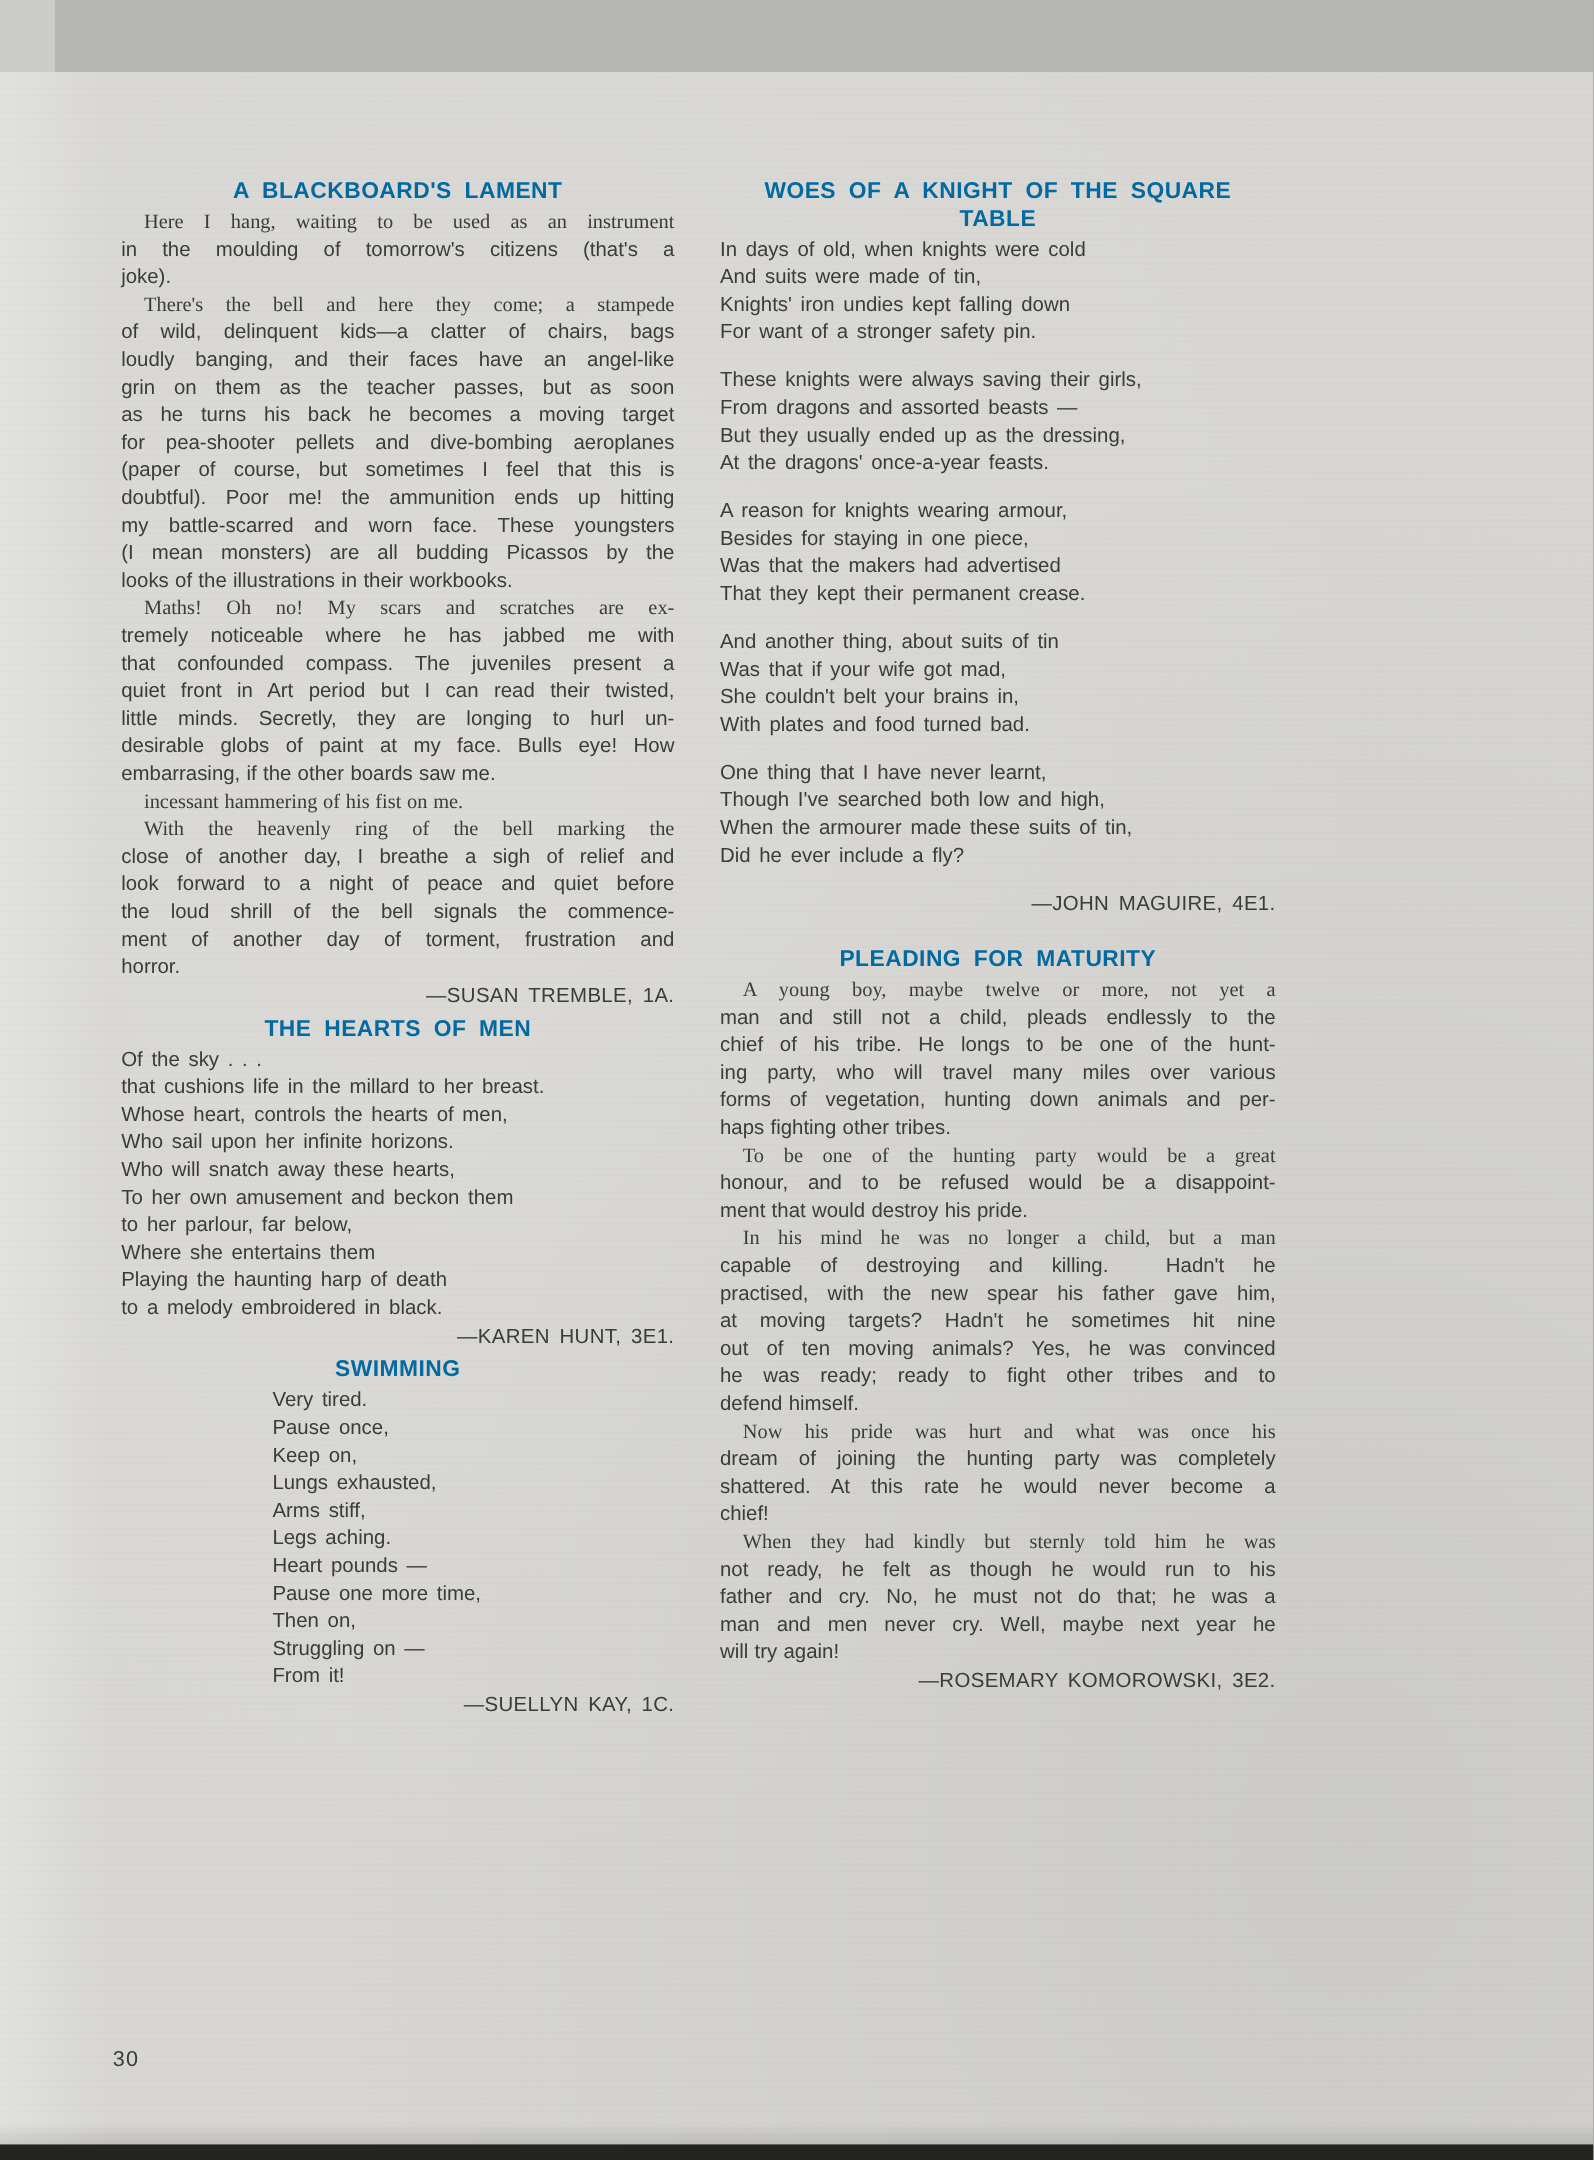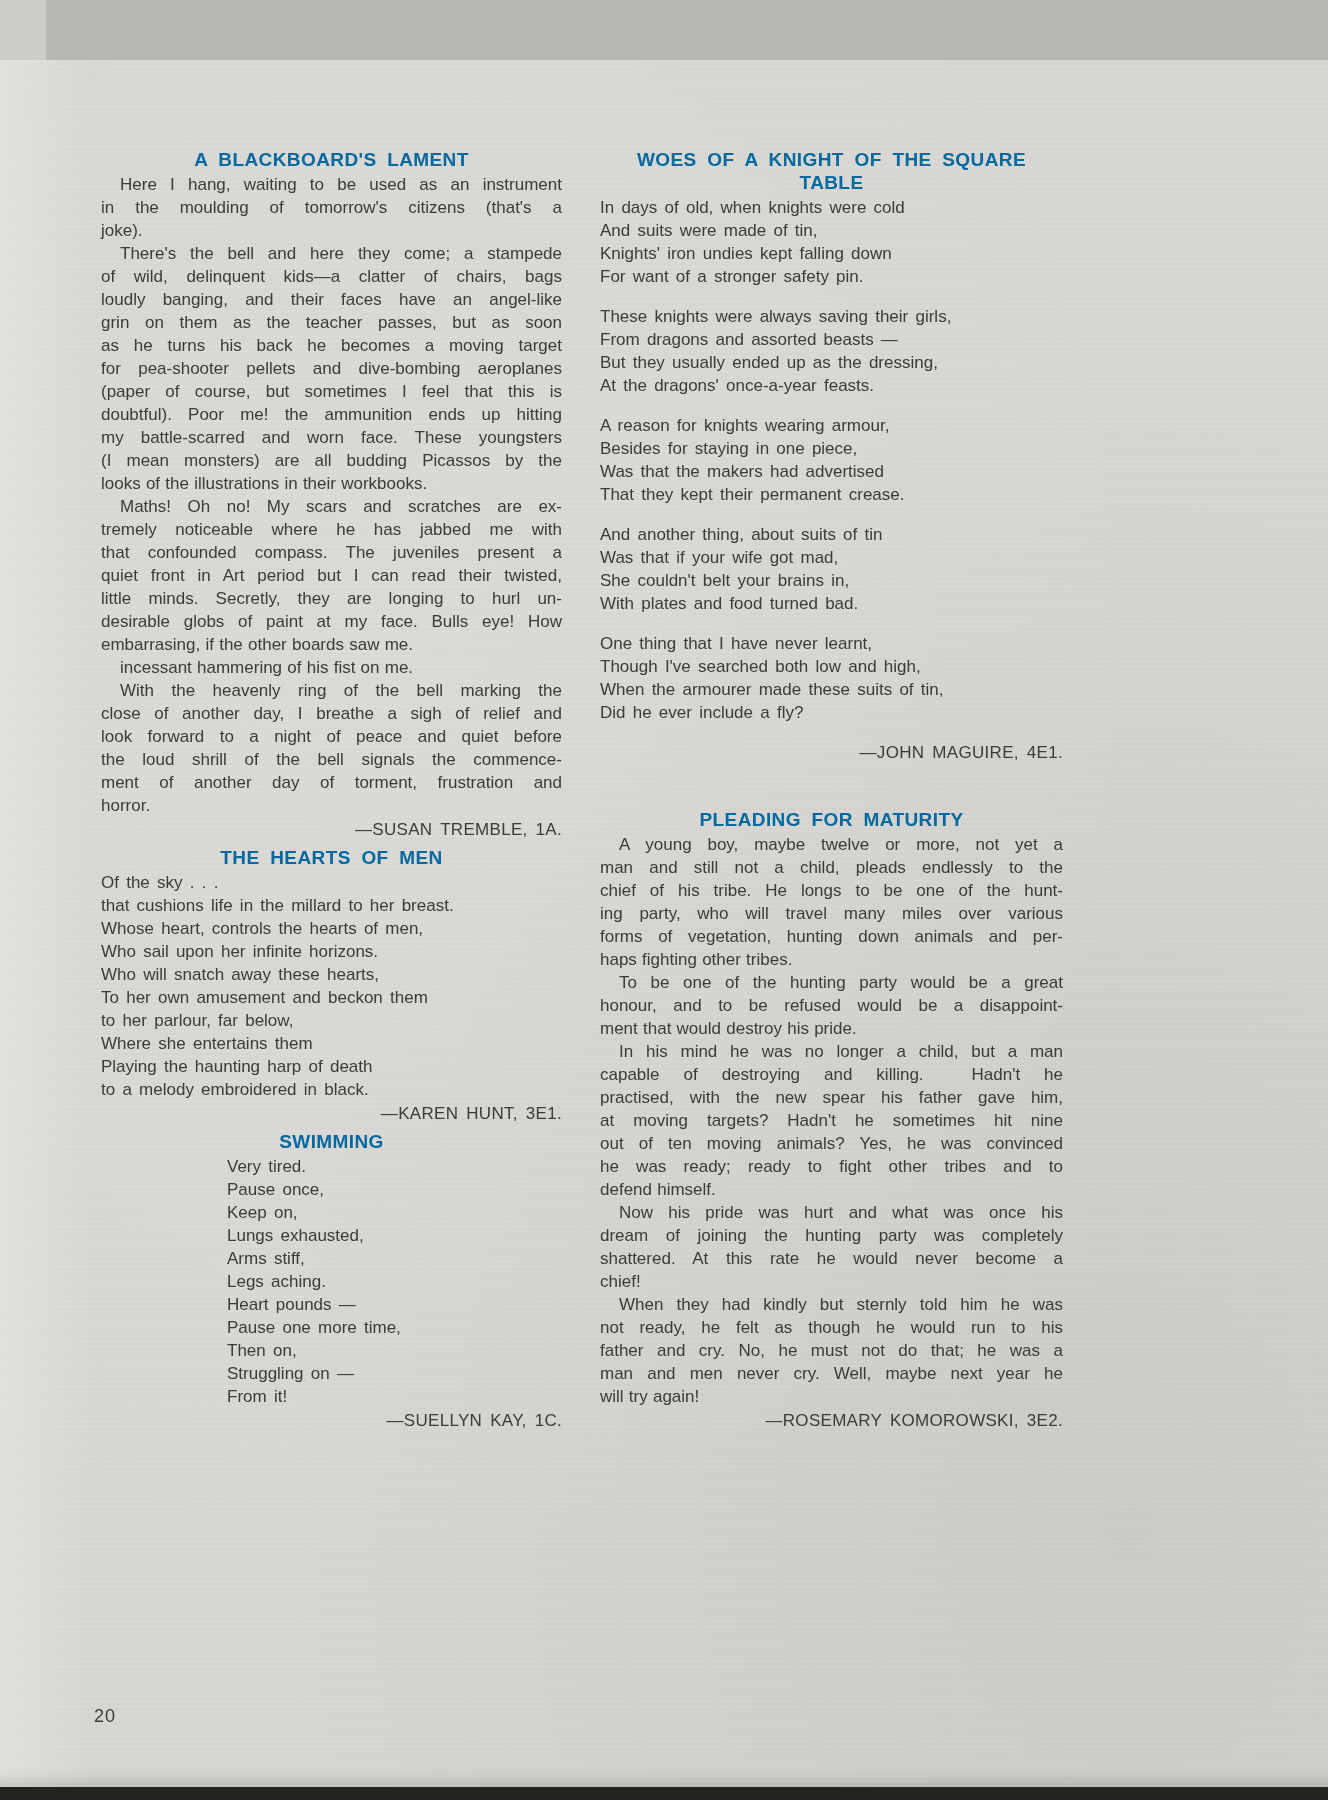--- a/index.html
+++ b/index.html
@@ -31,29 +31,29 @@
 
   .title {
     font-size:19px; font-weight:bold; color:#0369a1; text-align:center;
     letter-spacing:0.4px; word-spacing:5px; line-height:23px; margin:0 0 2px 0;
   }
   .title .tline { text-align:center; text-align-last:center; }
 
   .prose { margin:0; }
   .prose .tline { text-align:justify; text-align-last:justify; word-spacing:0.5px; }
   .prose .tline.tlast { text-align-last:left; }
-  .prose .tline:first-child { text-indent:19px; }
+  .prose .tline:first-child { text-indent:19px;font-family:Liberation Serif, serif; }
 
   .poeml .tline { text-align:left; text-align-last:left; word-spacing:2.5px; }
   .stanza { margin-bottom:17px; }
   .swim { padding-left:126px; }
 
   .byline { text-align:right; word-spacing:3px; letter-spacing:0.3px; margin:1px 0 2px 0; }
   .mt-sm { margin-top:5px; }
-  .title-pleading { margin-top:44px; }
+  .title-pleading { margin-top:24px; }
 
   .page-number { position:absolute; left:94px; top:1706px; font-size:18px; letter-spacing:1px; color:#3b3b39; }
 </style>
 </head>
 <body>
 
 <div class="page">
   <div class="top-band"></div>
   <div class="top-band-corner"></div>
   <div class="left-light"></div>
@@ -211,17 +211,17 @@
           <div class="tline">When they had kindly but sternly told him he was</div>
           <div class="tline">not ready, he felt as though he would run to his</div>
           <div class="tline">father and cry. No, he must not do that; he was a</div>
           <div class="tline">man and men never cry. Well, maybe next year he</div>
           <div class="tline tlast">will try again!</div>
         </div>
       <div class="byline">—ROSEMARY KOMOROWSKI, 3E2.</div>
     </div>
   </div>
 
-  <div class="page-number">20</div>
+  <div class="page-number">30</div>
 
   <div class="bottom-shadow"></div>
   <div class="bottom-edge"></div>
 </div>
 
 </body></html>

